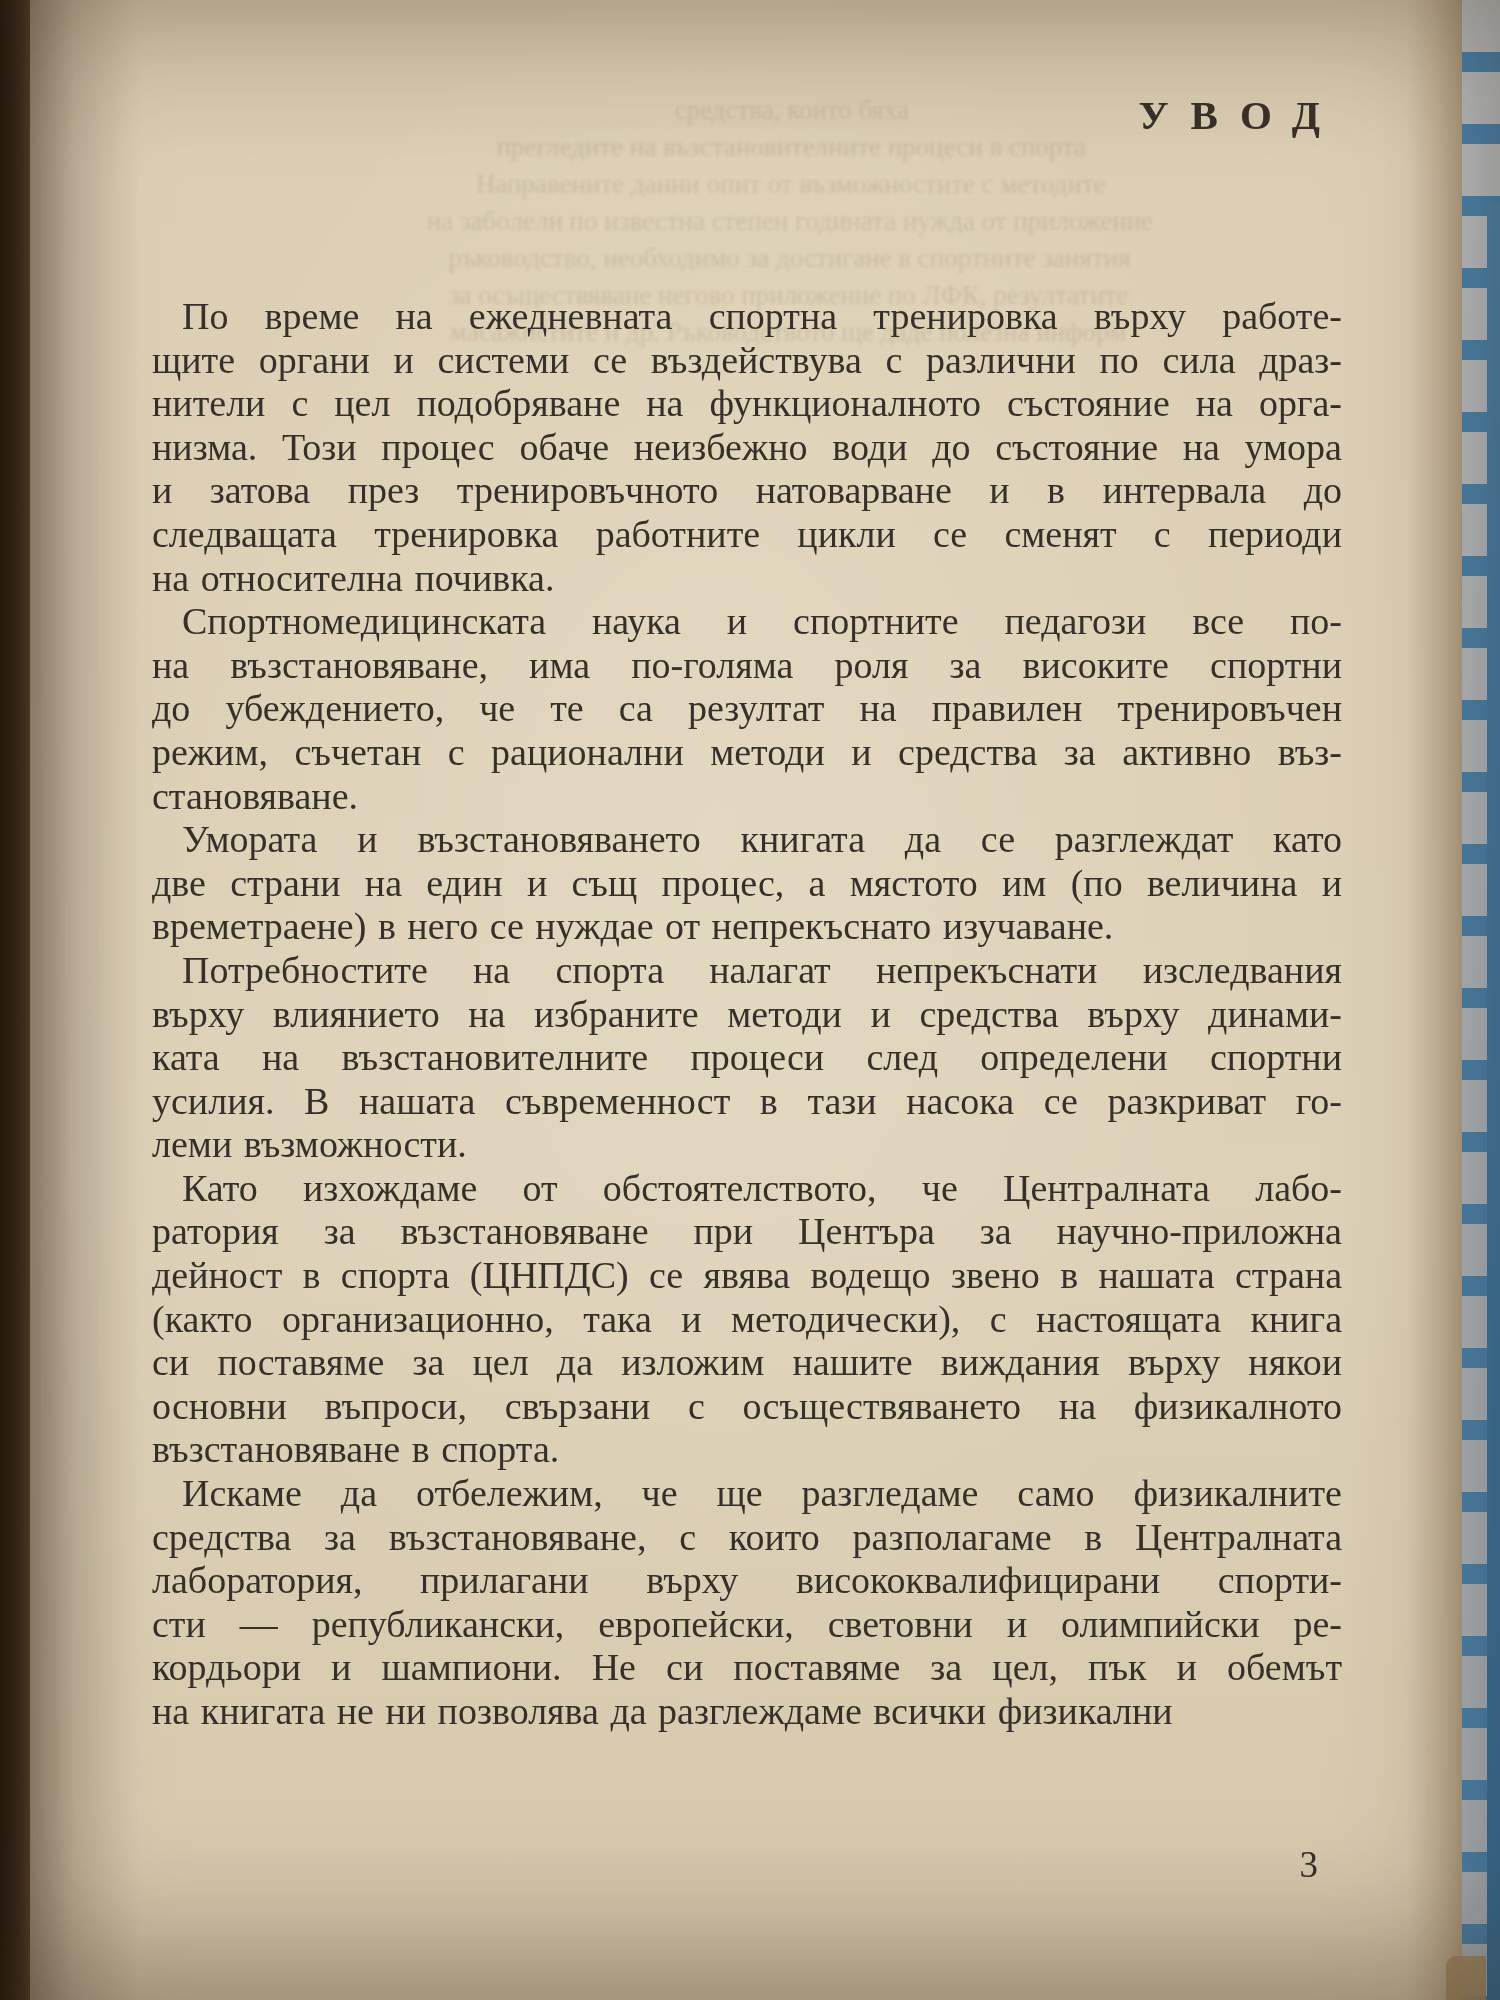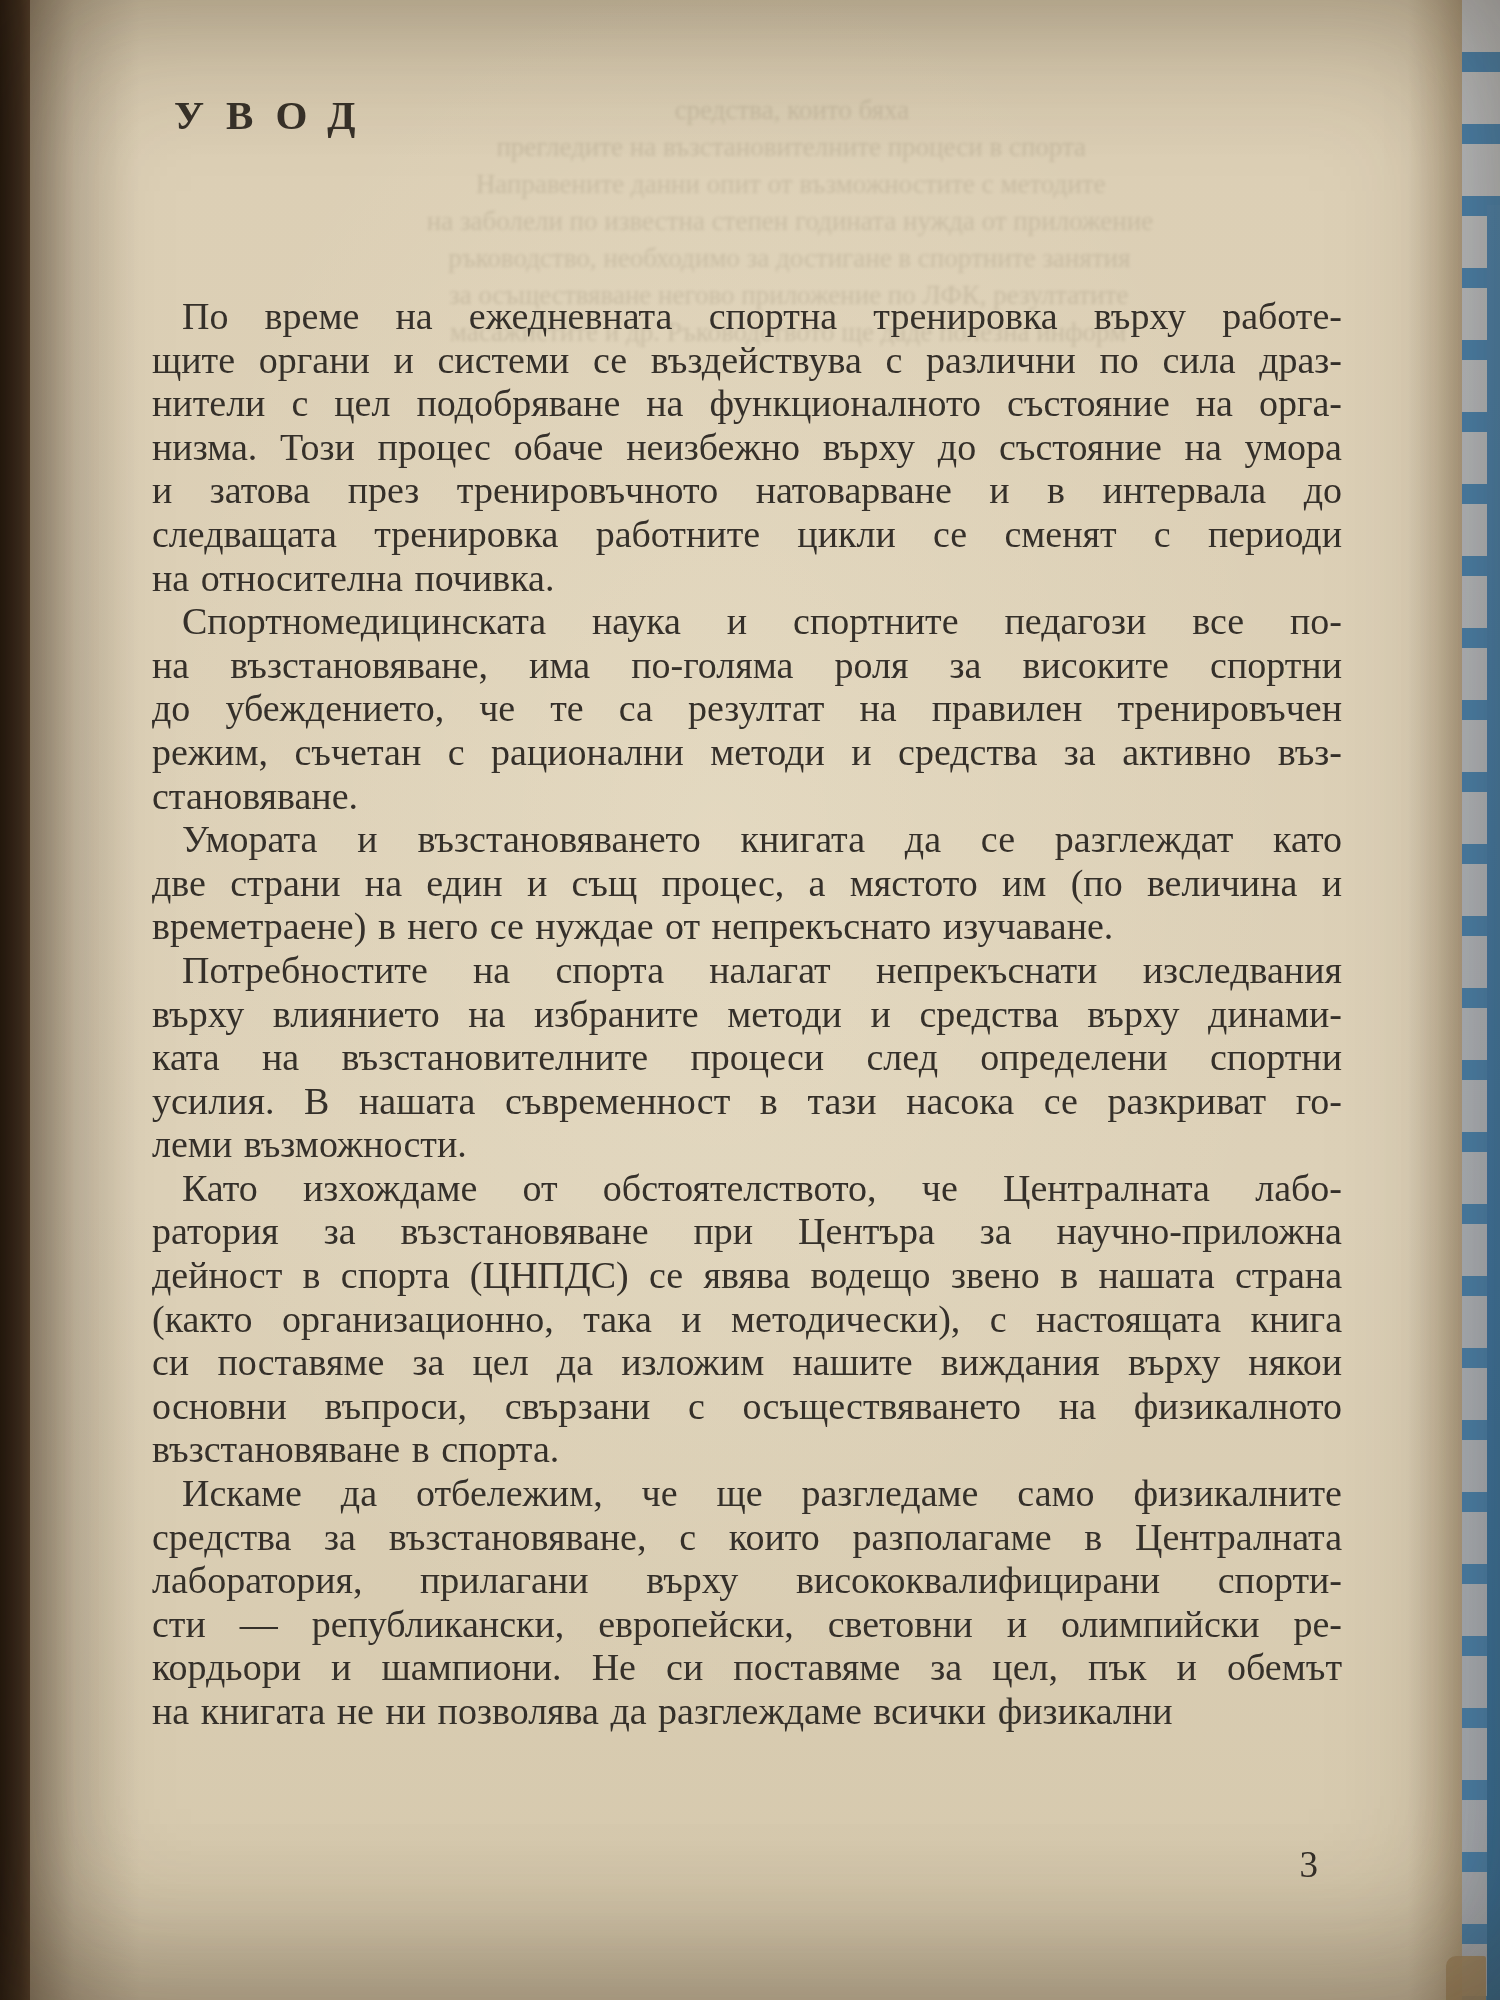--- a/index.html
+++ b/index.html
@@ -55,21 +55,21 @@
   
   .ghost{
     position:absolute;left:280px;top:92px;width:960px;
     font-size:27px;line-height:37px;text-align:center;
     color:rgba(96,84,60,.55);opacity:.30;filter:blur(1.4px);
     transform:skewX(-1deg);
   }
   
   .title{
     position:absolute;left:122px;top:64px;width:1190px;
-    text-align:left;font-size:41px;font-weight:bold;
+    text-align:right;font-size:41px;font-weight:bold;
     letter-spacing:22px;color:#373129;text-indent:22px;
   }
   
   .text-block{
     position:absolute;left:122px;top:295px;width:1190px;
     font-size:38px;line-height:43.6px;color:#35302a;
     word-spacing:2px;
   }
   .text-block .line{
     text-align:justify;text-align-last:justify;white-space:normal;
@@ -94,21 +94,21 @@
       <div>на заболели по известна степен годината нужда от приложение</div>
       <div>ръководство, необходимо за достигане в спортните занятия</div>
       <div>за осъществяване негово приложение по ЛФК, резултатите</div>
       <div>масажистите и др. Ръководството ще даде полезна информ</div>
     </div>
   <h1 class="title">УВОД</h1>
   <div class="text-block">
       <div class="line first">По време на ежедневната спортна тренировка върху работе-</div>
       <div class="line">щите органи и системи се въздействува с различни по сила драз-</div>
       <div class="line">нители с цел подобряване на функционалното състояние на орга-</div>
-      <div class="line">низма. Този процес обаче неизбежно върху до състояние на умора</div>
+      <div class="line">низма. Този процес обаче неизбежно води до състояние на умора</div>
       <div class="line">и затова през тренировъчното натоварване  и в интервала до</div>
       <div class="line">следващата тренировка работните цикли се сменят с периоди</div>
       <div class="line last">на относителна почивка.</div>
       <div class="line first">Спортномедицинската  наука  и  спортните  педагози  все  по-</div>
       <div class="line">на възстановяване, има по-голяма роля за високите спортни</div>
       <div class="line">до убеждението, че те са резултат на правилен тренировъчен</div>
       <div class="line">режим, съчетан с рационални методи и средства за активно въз-</div>
       <div class="line last">становяване.</div>
       <div class="line first">Умората и възстановяването книгата да се разглеждат като</div>
       <div class="line">две страни на един и същ процес, а мястото им (по величина и</div>

